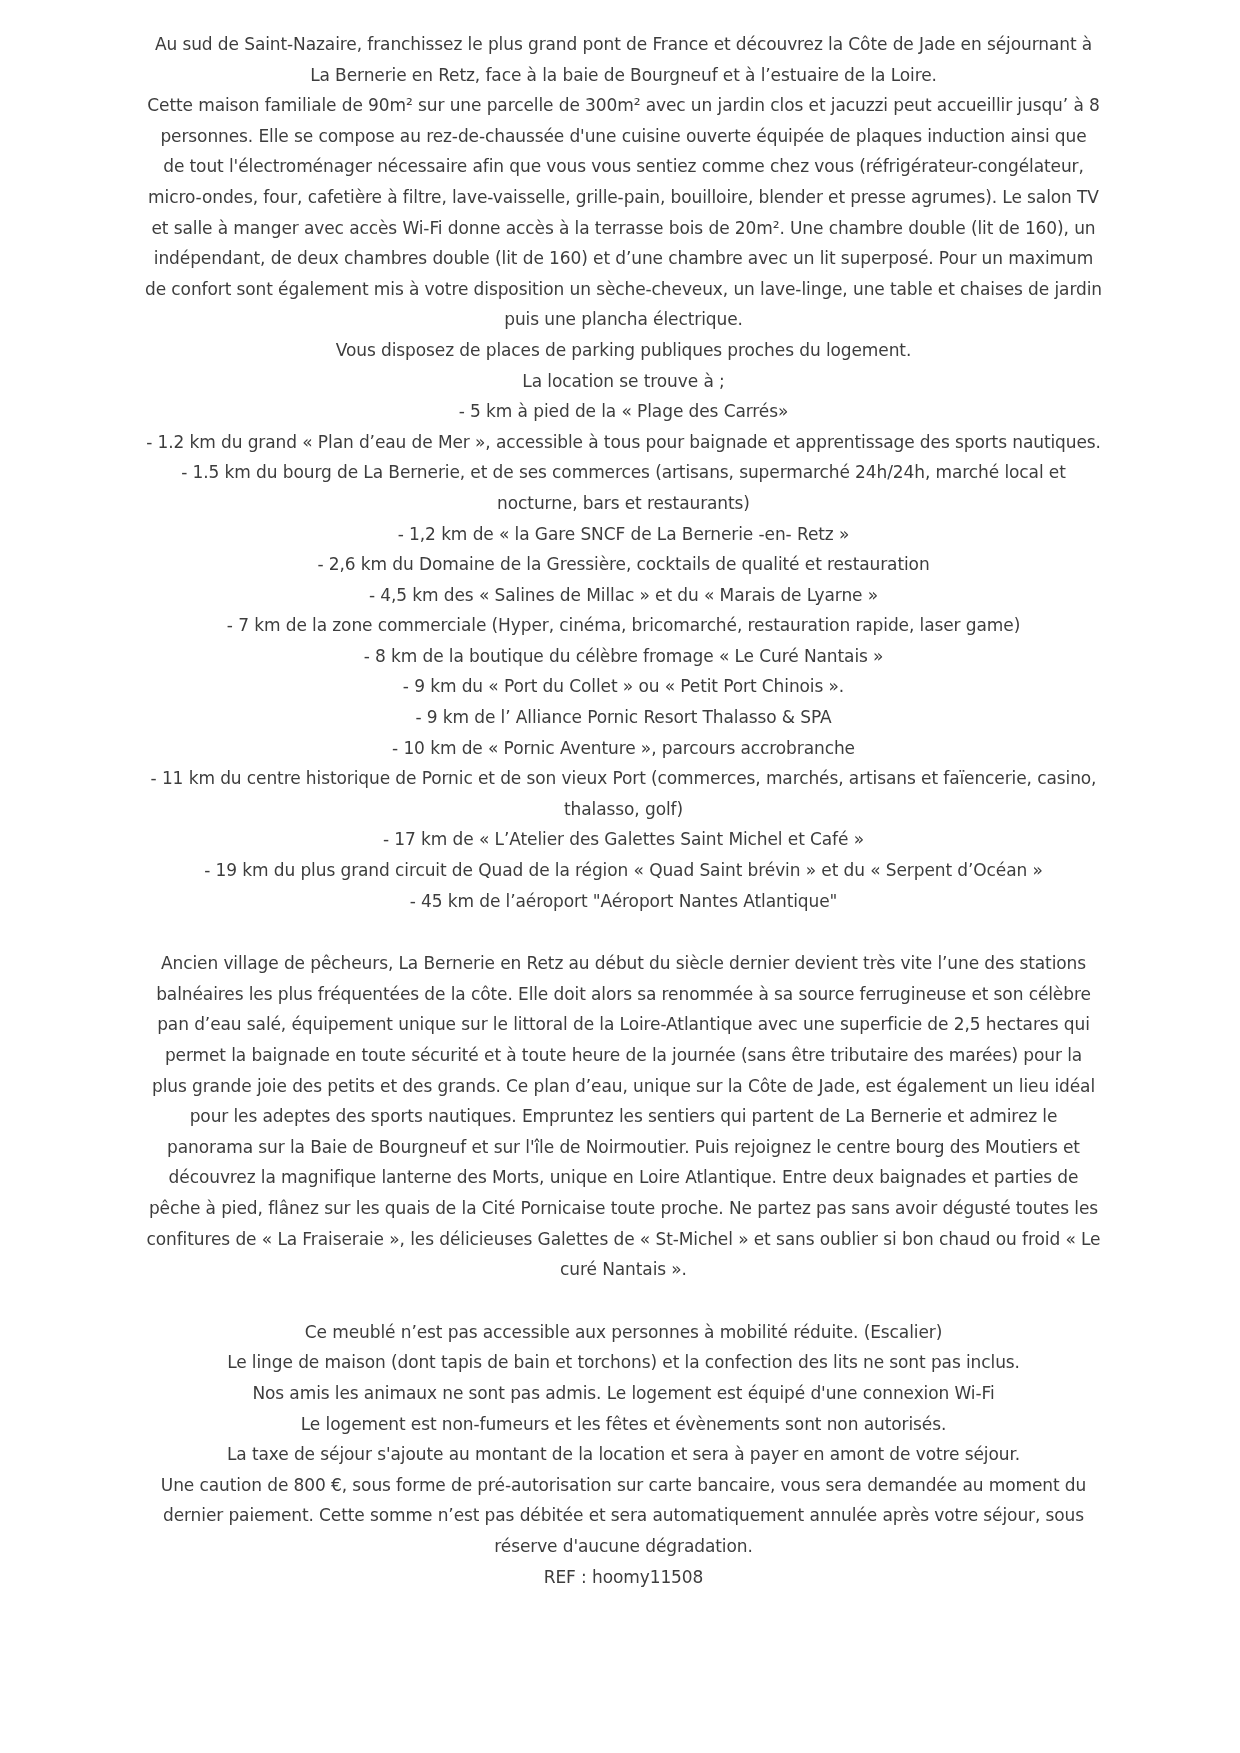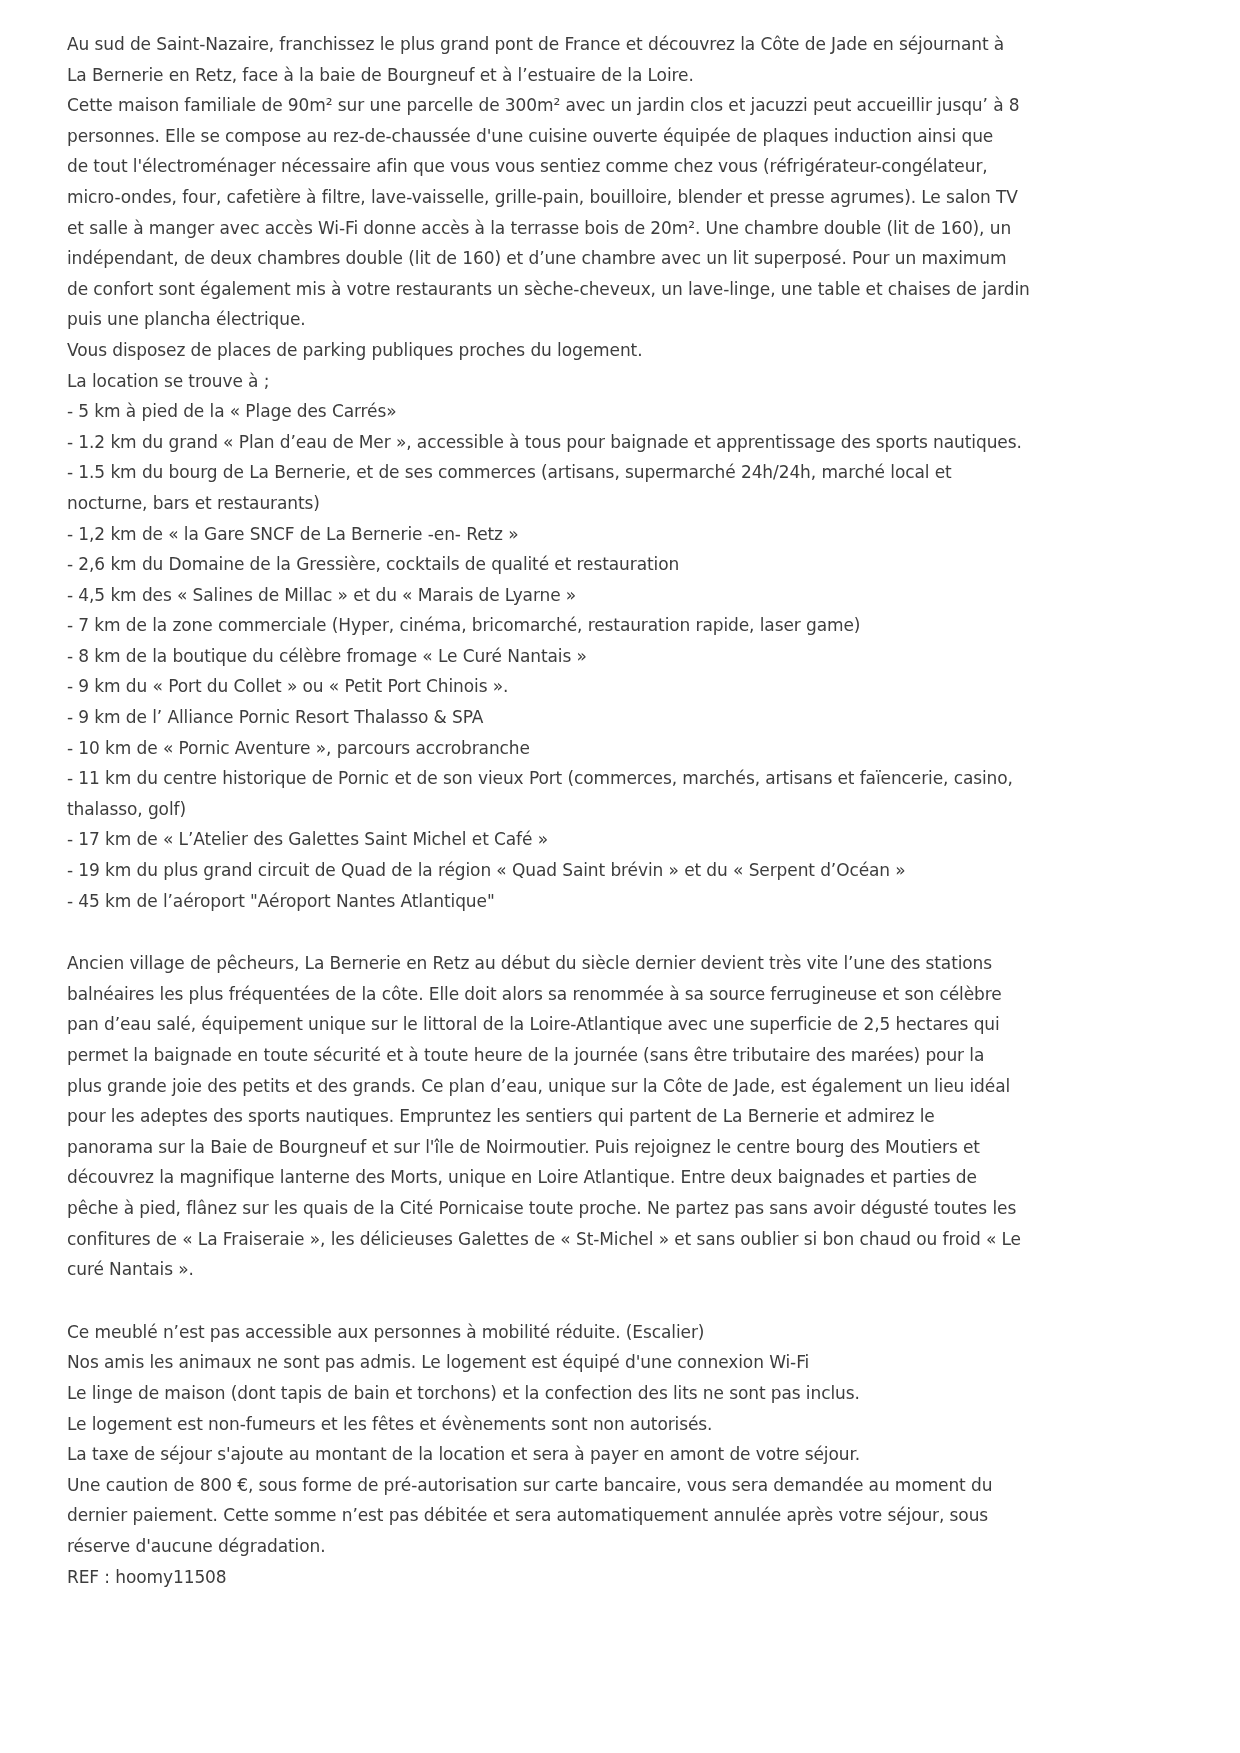--- a/index.html
+++ b/index.html
@@ -23,37 +23,38 @@
     margin: 0 0 32px 0;
   }
   .block:last-child {
     margin-bottom: 4px;
   }
   .line {
     font-size: 17px;
     line-height: 30.6px;
     white-space: pre;
     letter-spacing: -0.1px;
+    text-align: center;
   }
 </style>
 </head>
 <body>
 
 <div class="page">
   <div id="doc">
       <div class="block">
         <div class="line">Au sud de Saint-Nazaire, franchissez le plus grand pont de France et découvrez la Côte de Jade en séjournant à</div>
         <div class="line">La Bernerie en Retz, face à la baie de Bourgneuf et à l’estuaire de la Loire.</div>
         <div class="line">Cette maison familiale de 90m² sur une parcelle de 300m² avec un jardin clos et jacuzzi peut accueillir jusqu’ à 8</div>
         <div class="line">personnes. Elle se compose au rez-de-chaussée d'une cuisine ouverte équipée de plaques induction ainsi que</div>
         <div class="line">de tout l'électroménager nécessaire afin que vous vous sentiez comme chez vous (réfrigérateur-congélateur,</div>
         <div class="line">micro-ondes, four, cafetière à filtre, lave-vaisselle, grille-pain, bouilloire, blender et presse agrumes). Le salon TV</div>
         <div class="line">et salle à manger avec accès Wi-Fi donne accès à la terrasse bois de 20m². Une chambre double (lit de 160), un</div>
         <div class="line">indépendant, de deux chambres double (lit de 160) et d’une chambre avec un lit superposé. Pour un maximum</div>
-        <div class="line">de confort sont également mis à votre restaurants un sèche-cheveux, un lave-linge, une table et chaises de jardin</div>
+        <div class="line">de confort sont également mis à votre disposition un sèche-cheveux, un lave-linge, une table et chaises de jardin</div>
         <div class="line">puis une plancha électrique.</div>
         <div class="line">Vous disposez de places de parking publiques proches du logement.</div>
         <div class="line">La location se trouve à ;</div>
         <div class="line">- 5 km à pied de la « Plage des Carrés»</div>
         <div class="line">- 1.2 km du grand « Plan d’eau de Mer », accessible à tous pour baignade et apprentissage des sports nautiques.</div>
         <div class="line">- 1.5 km du bourg de La Bernerie, et de ses commerces (artisans, supermarché 24h/24h, marché local et</div>
         <div class="line">nocturne, bars et restaurants)</div>
         <div class="line">- 1,2 km de « la Gare SNCF de La Bernerie -en- Retz »</div>
         <div class="line">- 2,6 km du Domaine de la Gressière, cocktails de qualité et restauration</div>
         <div class="line">- 4,5 km des « Salines de Millac » et du « Marais de Lyarne »</div>
@@ -76,22 +77,22 @@
         <div class="line">plus grande joie des petits et des grands. Ce plan d’eau, unique sur la Côte de Jade, est également un lieu idéal</div>
         <div class="line">pour les adeptes des sports nautiques. Empruntez les sentiers qui partent de La Bernerie et admirez le</div>
         <div class="line">panorama sur la Baie de Bourgneuf et sur l'île de Noirmoutier. Puis rejoignez le centre bourg des Moutiers et</div>
         <div class="line">découvrez la magnifique lanterne des Morts, unique en Loire Atlantique. Entre deux baignades et parties de</div>
         <div class="line">pêche à pied, flânez sur les quais de la Cité Pornicaise toute proche. Ne partez pas sans avoir dégusté toutes les</div>
         <div class="line">confitures de « La Fraiseraie », les délicieuses Galettes de « St-Michel » et sans oublier si bon chaud ou froid « Le</div>
         <div class="line">curé Nantais ».</div>
       </div>
       <div class="block">
         <div class="line">Ce meublé n’est pas accessible aux personnes à mobilité réduite. (Escalier)</div>
+        <div class="line">Le linge de maison (dont tapis de bain et torchons) et la confection des lits ne sont pas inclus.</div>
         <div class="line">Nos amis les animaux ne sont pas admis. Le logement est équipé d'une connexion Wi-Fi</div>
-        <div class="line">Le linge de maison (dont tapis de bain et torchons) et la confection des lits ne sont pas inclus.</div>
         <div class="line">Le logement est non-fumeurs et les fêtes et évènements sont non autorisés.</div>
         <div class="line">La taxe de séjour s'ajoute au montant de la location et sera à payer en amont de votre séjour.</div>
         <div class="line">Une caution de 800 €, sous forme de pré-autorisation sur carte bancaire, vous sera demandée au moment du</div>
         <div class="line">dernier paiement. Cette somme n’est pas débitée et sera automatiquement annulée après votre séjour, sous</div>
         <div class="line">réserve d'aucune dégradation.</div>
         <div class="line">REF : hoomy11508</div>
       </div>
     </div>
 </div>
 

